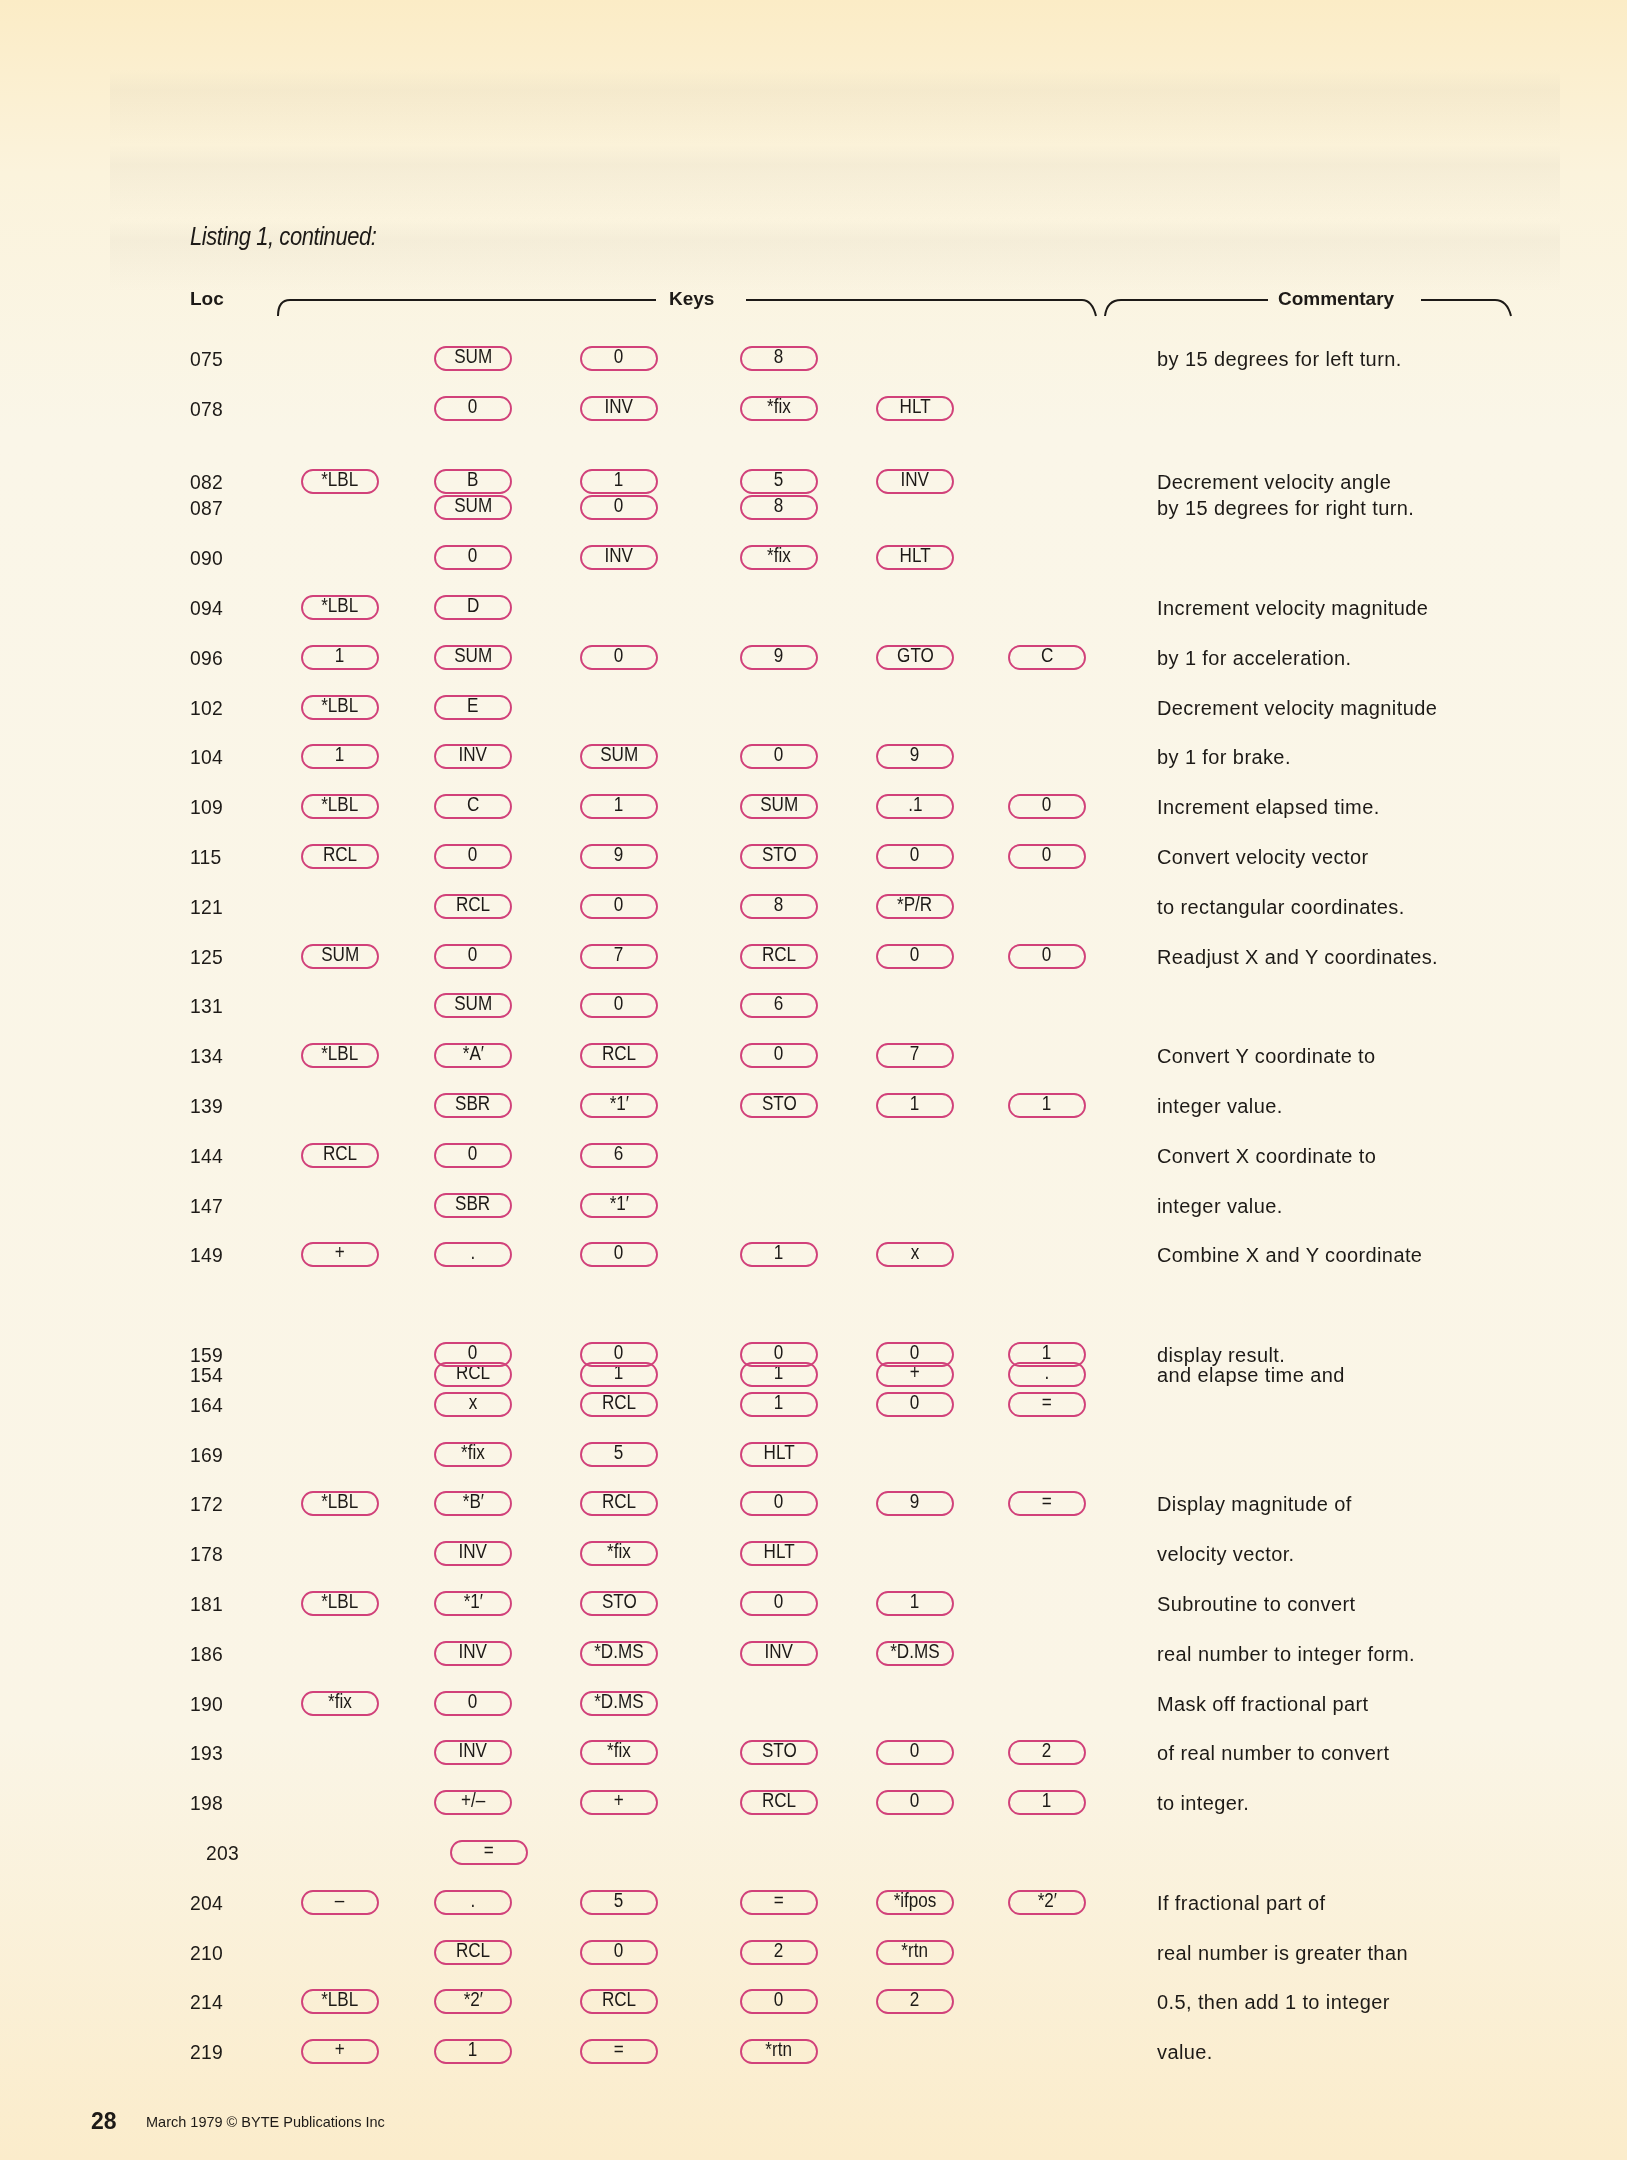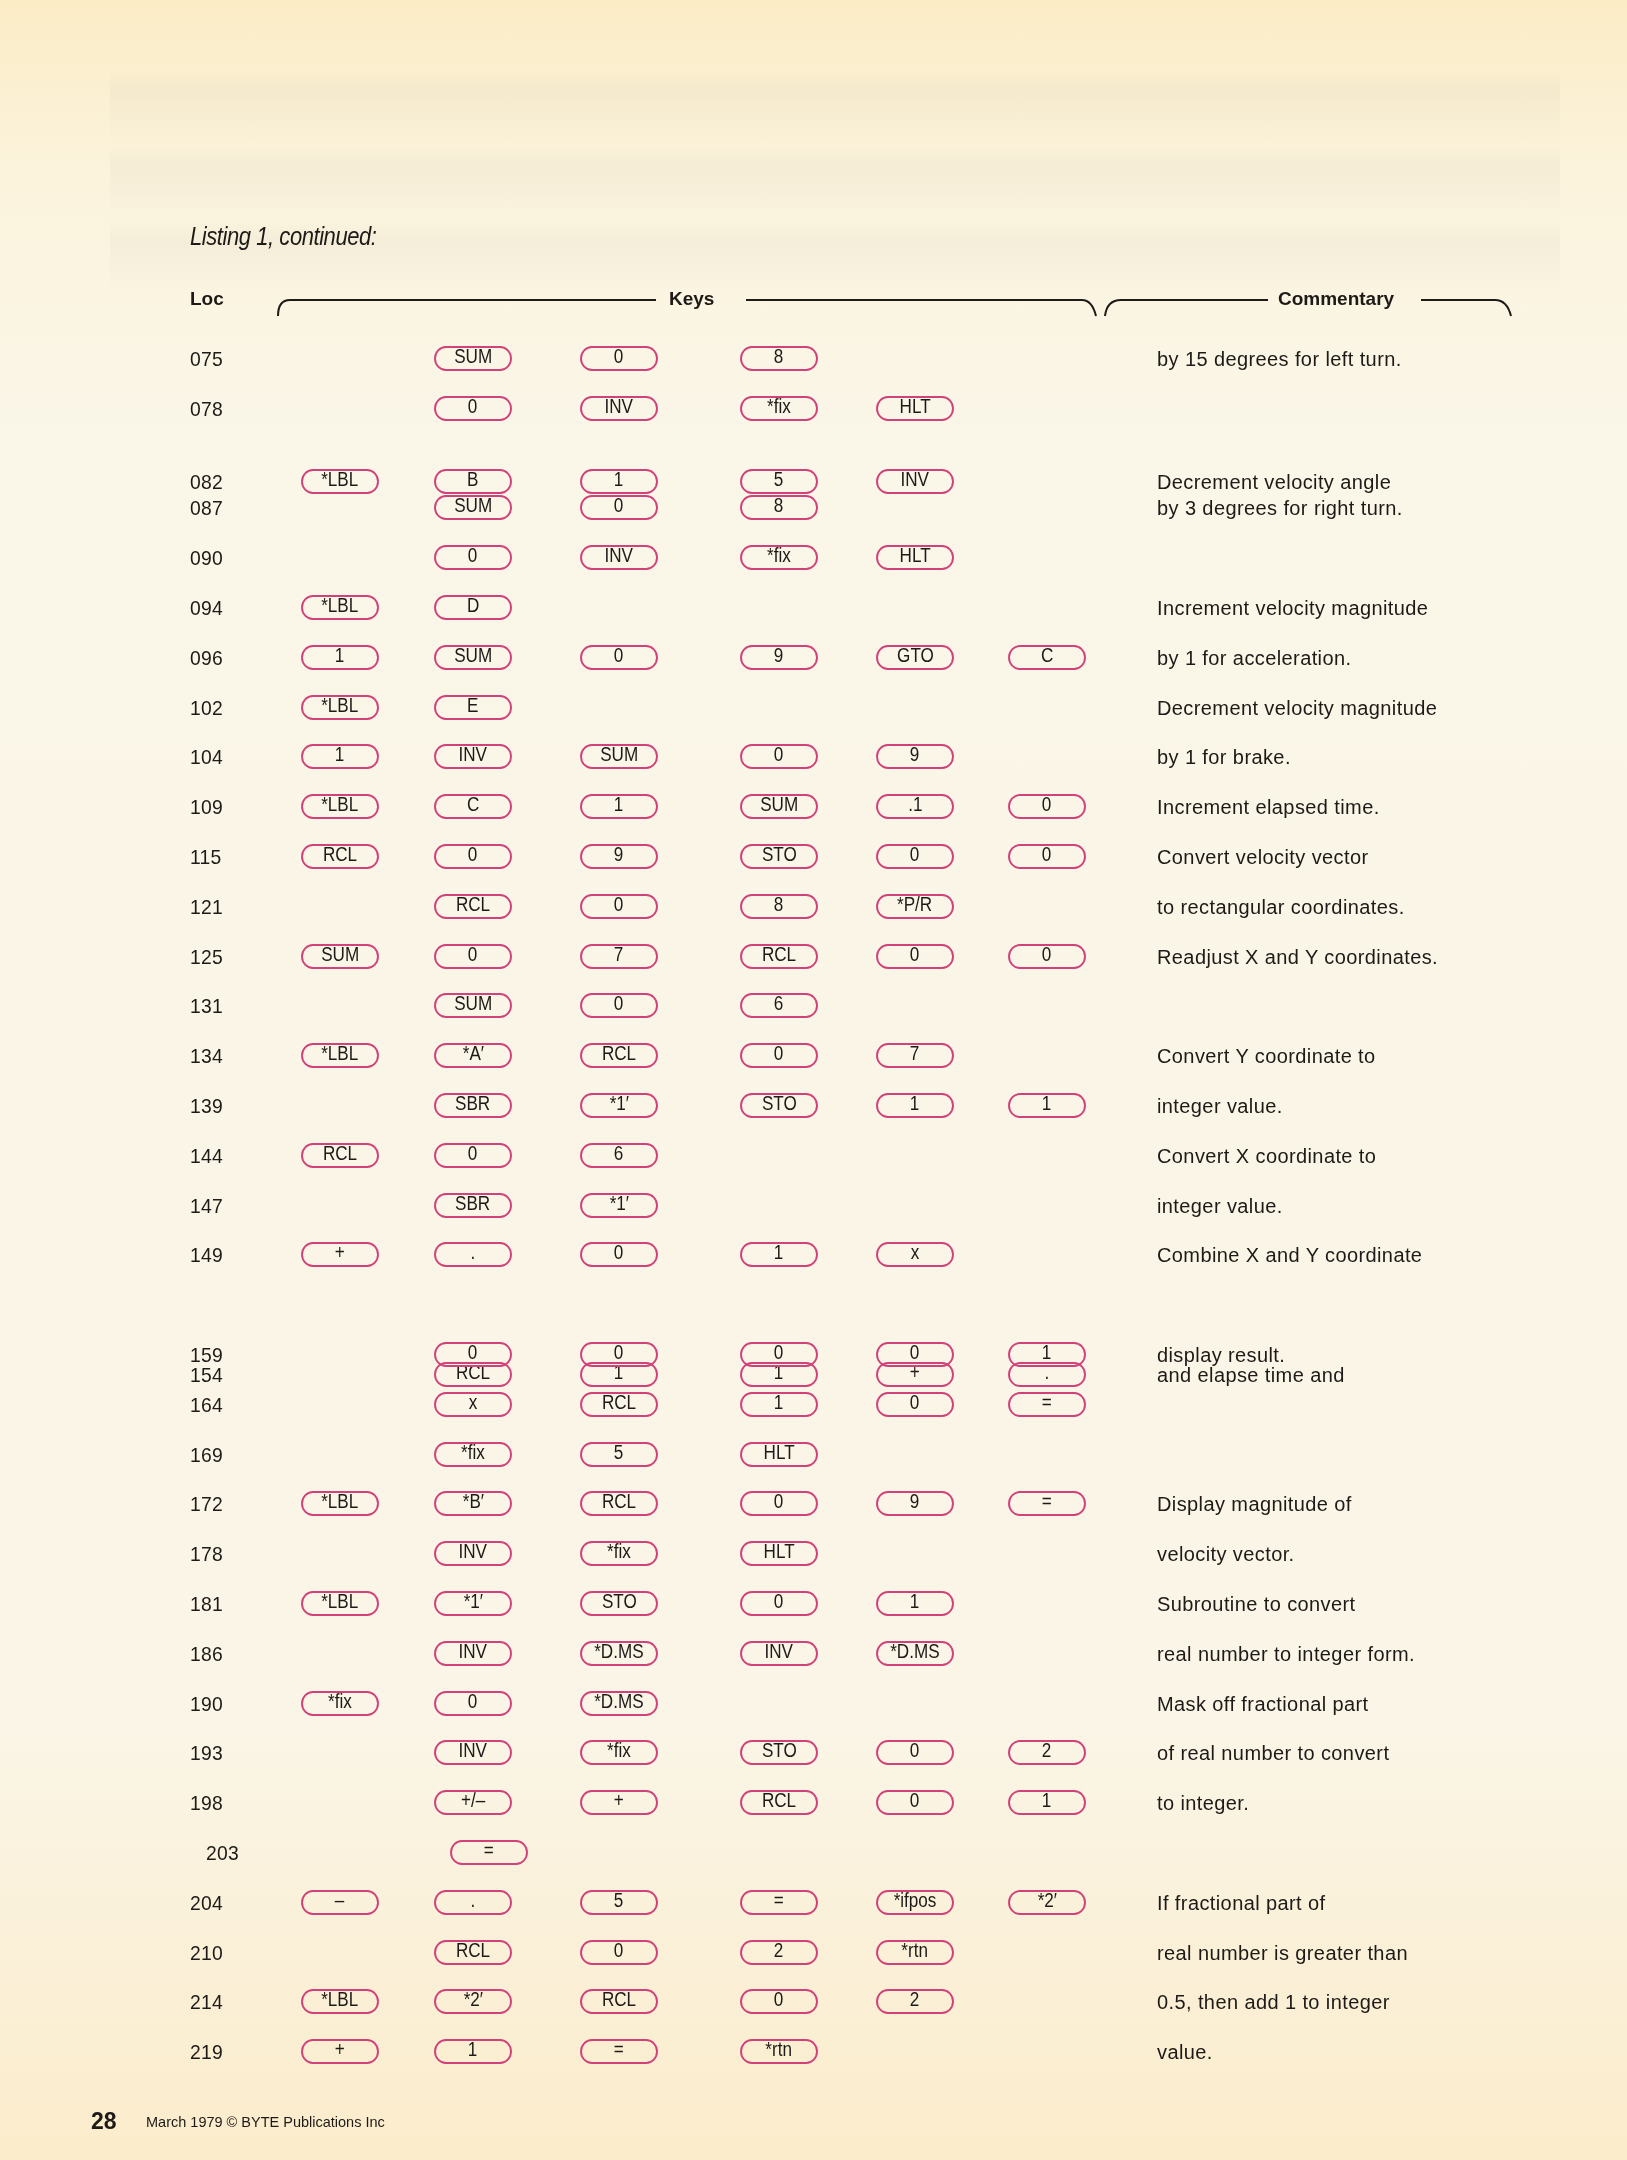--- a/index.html
+++ b/index.html
@@ -99,21 +99,21 @@
       <div class="key c3"><span>1</span></div>
       <div class="key c4"><span>5</span></div>
       <div class="key c5"><span>INV</span></div>
       <div class="comment">Decrement velocity angle</div>
     </div>
     <div class="row" style="top: 488.4px;">
       <div class="loc">087</div>
       <div class="key c2"><span>SUM</span></div>
       <div class="key c3"><span>0</span></div>
       <div class="key c4"><span>8</span></div>
-      <div class="comment">by 3 degrees for right turn.</div>
+      <div class="comment">by 15 degrees for right turn.</div>
     </div>
     <div class="row" style="top: 538.2px;">
       <div class="loc">090</div>
       <div class="key c2"><span>0</span></div>
       <div class="key c3"><span>INV</span></div>
       <div class="key c4"><span>*fix</span></div>
       <div class="key c5"><span>HLT</span></div>
     </div>
     <div class="row" style="top: 588px;">
       <div class="loc">094</div>

